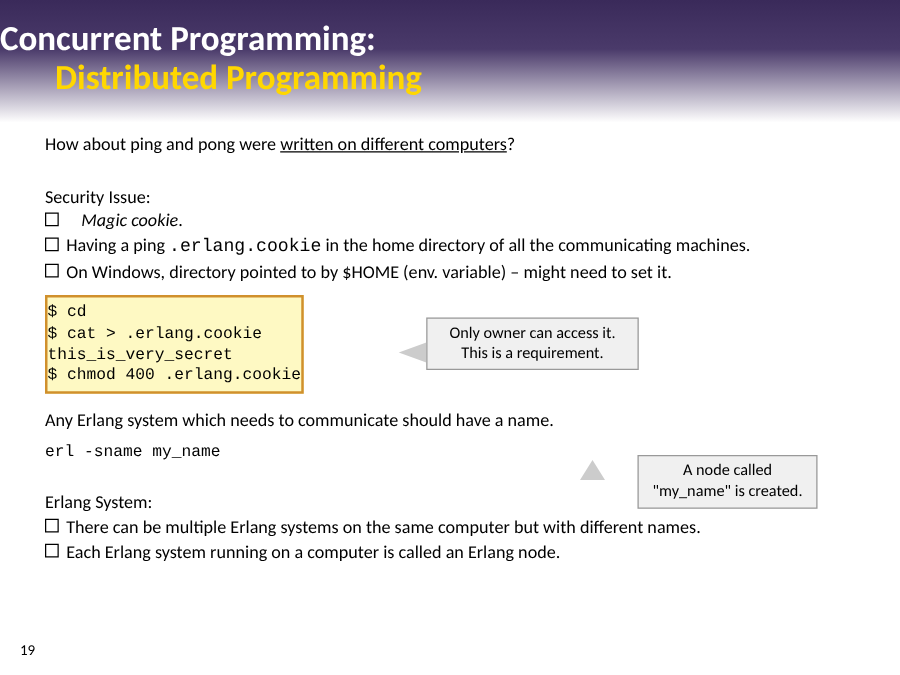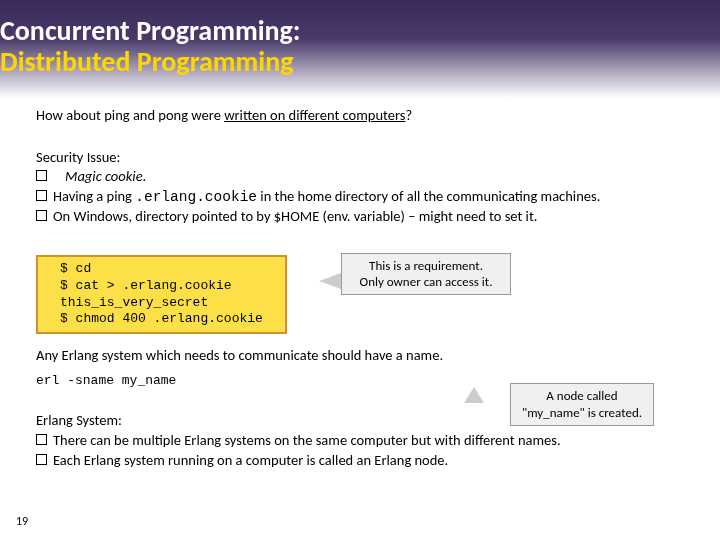--- a/index.html
+++ b/index.html
@@ -21,20 +21,21 @@
     font-size: 28px;
     font-weight: bold;
     color: #fff;
     line-height: 1.1;
   }
   .title2 {
     font-size: 28px;
     font-weight: bold;
     color: #ffd700;
     line-height: 1.1;
+    margin-left: 44px;
   }
   .content {
     padding: 8px 36px 0 36px;
     font-size: 14.5px;
     color: #000;
     line-height: 1.35;
   }
   .question {
     margin-bottom: 22px;
   }
@@ -51,27 +52,27 @@
     width: 11px;
     height: 11px;
     border: 1.5px solid #000;
     margin-top: 3px;
     flex-shrink: 0;
   }
   .italic { font-style: italic; margin-left: 12px; }
   .mono { font-family: "Courier New", monospace; }
   .code-shot {
     border: 2px solid #d0902c;
-    background: #fde047;
+    background: #fef9c3;
     font-family: "Courier New", monospace;
     font-size: 13px;
-    padding: 4px 22px;
+    padding: 4px 0;
     line-height: 1.3;
     display: inline-block;
-    margin: 20px 0 10px 0;
+    margin: 0 0 10px 0;
     white-space: pre;
   }
   .callout-wrap {
     position: relative;
   }
   .callout {
     position: absolute;
     background: #f0f0f0;
     border: 1px solid #999;
     font-size: 13px;
@@ -147,22 +148,22 @@
     </div>
   </div>
 
   <div class="callout-wrap">
     <div class="code-shot"><span>$ cd</span>
 <span>$ cat &gt; .erlang.cookie</span>
 <span>this_is_very_secret</span>
 <span>$ chmod 400 .erlang.cookie</span></div>
     <div class="callout-pointer pointer1"></div>
     <div class="callout callout1">
+      <div>Only owner can access it.</div>
       <div>This is a requirement.</div>
-      <div>Only owner can access it.</div>
     </div>
   </div>
 
   <div class="para2">Any Erlang system which needs to communicate should have a name.</div>
 
   <div class="code-inline">erl -sname my_name</div>
 
   <div class="callout2-wrap">
     <div class="callout-pointer pointer2"></div>
     <div class="callout callout2">

